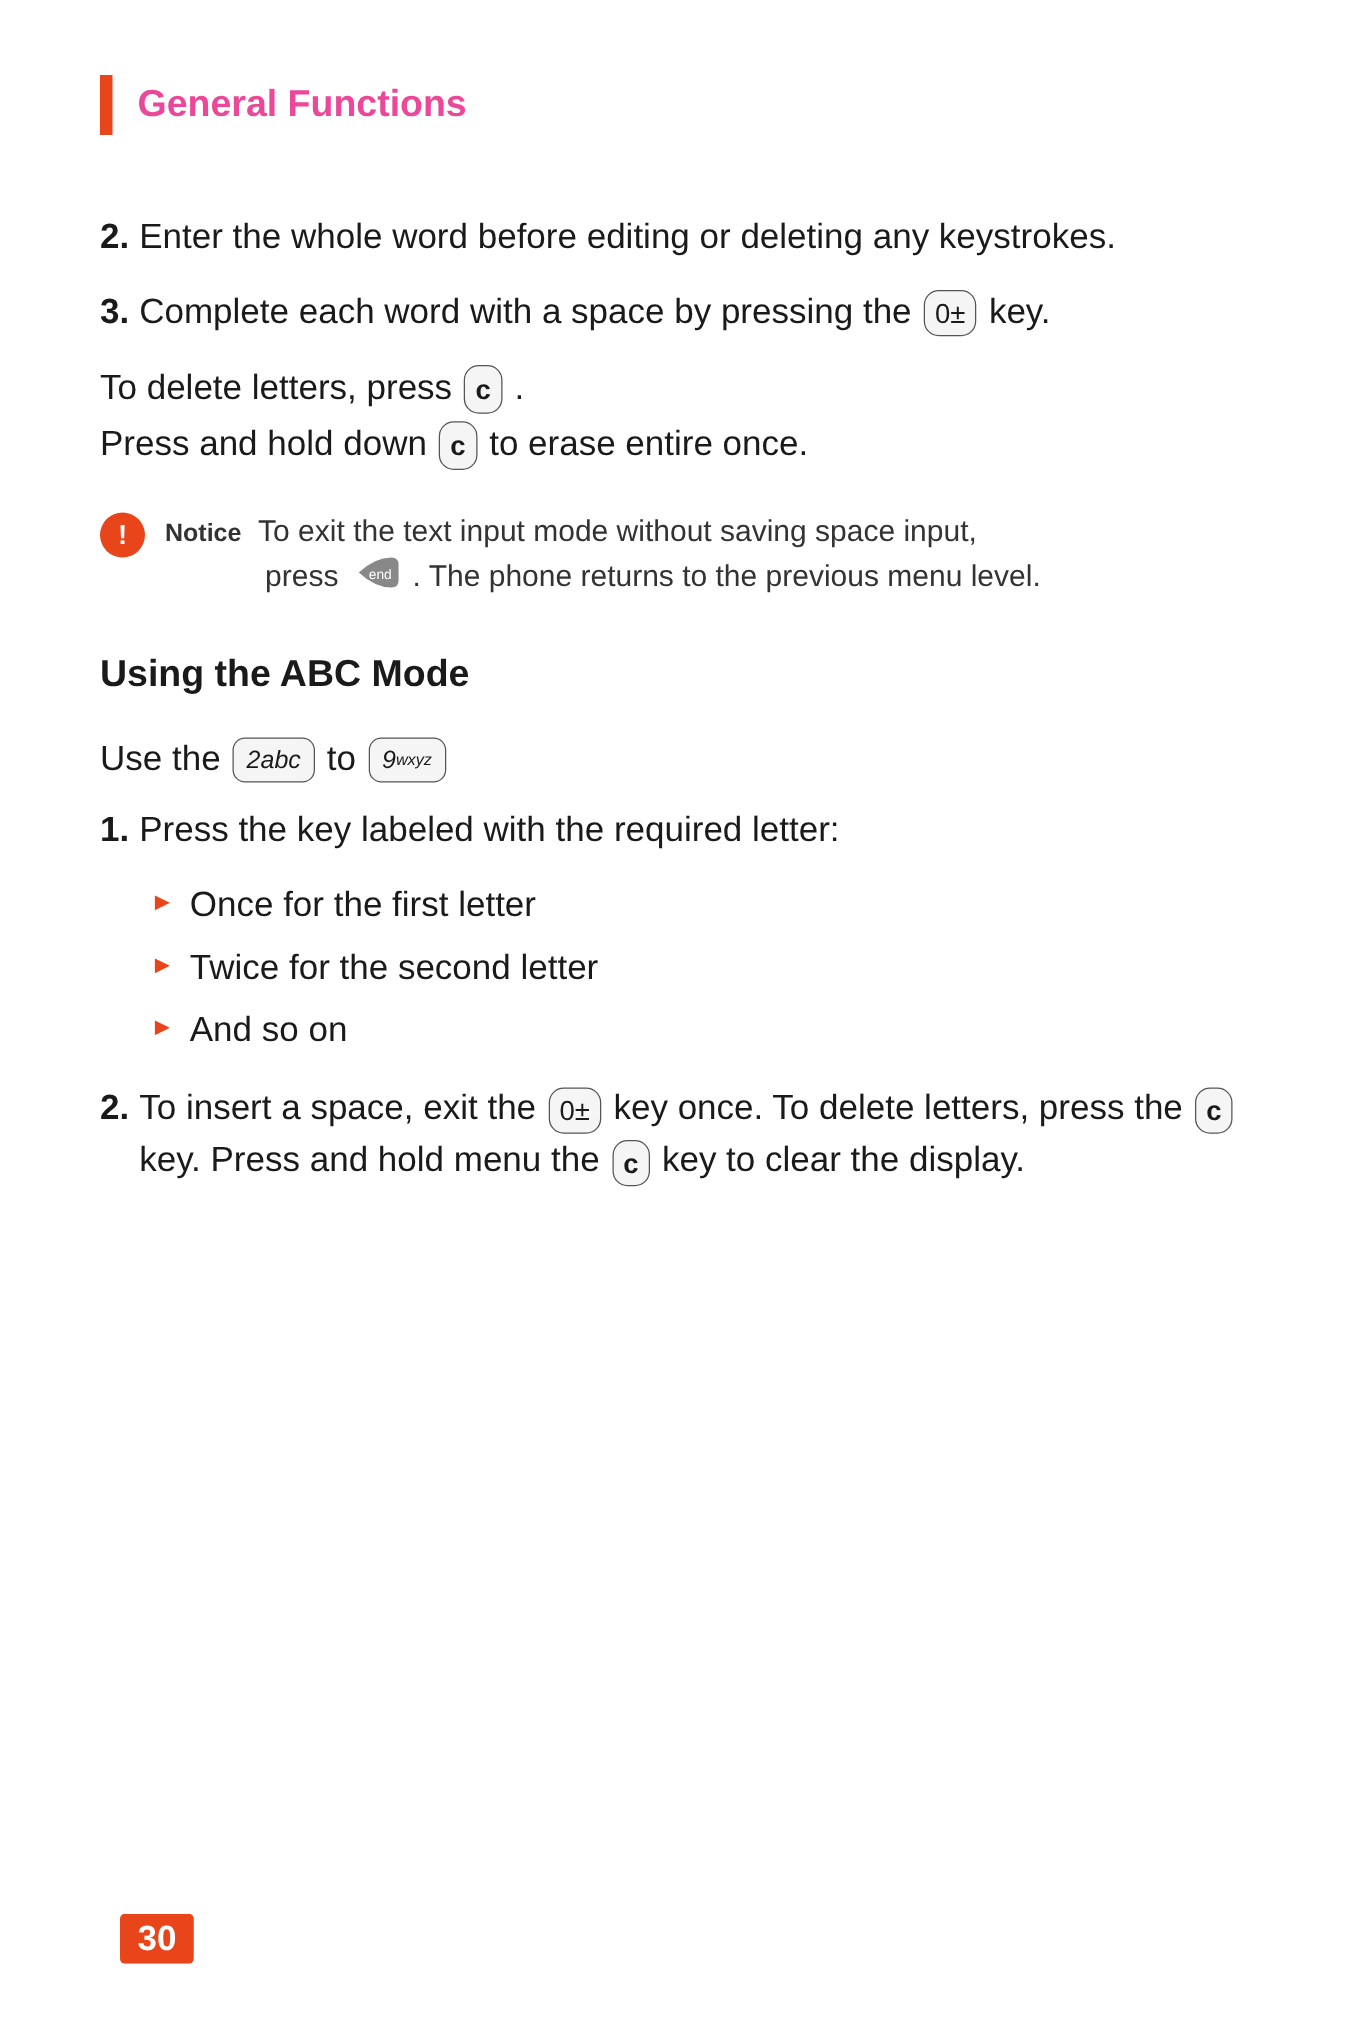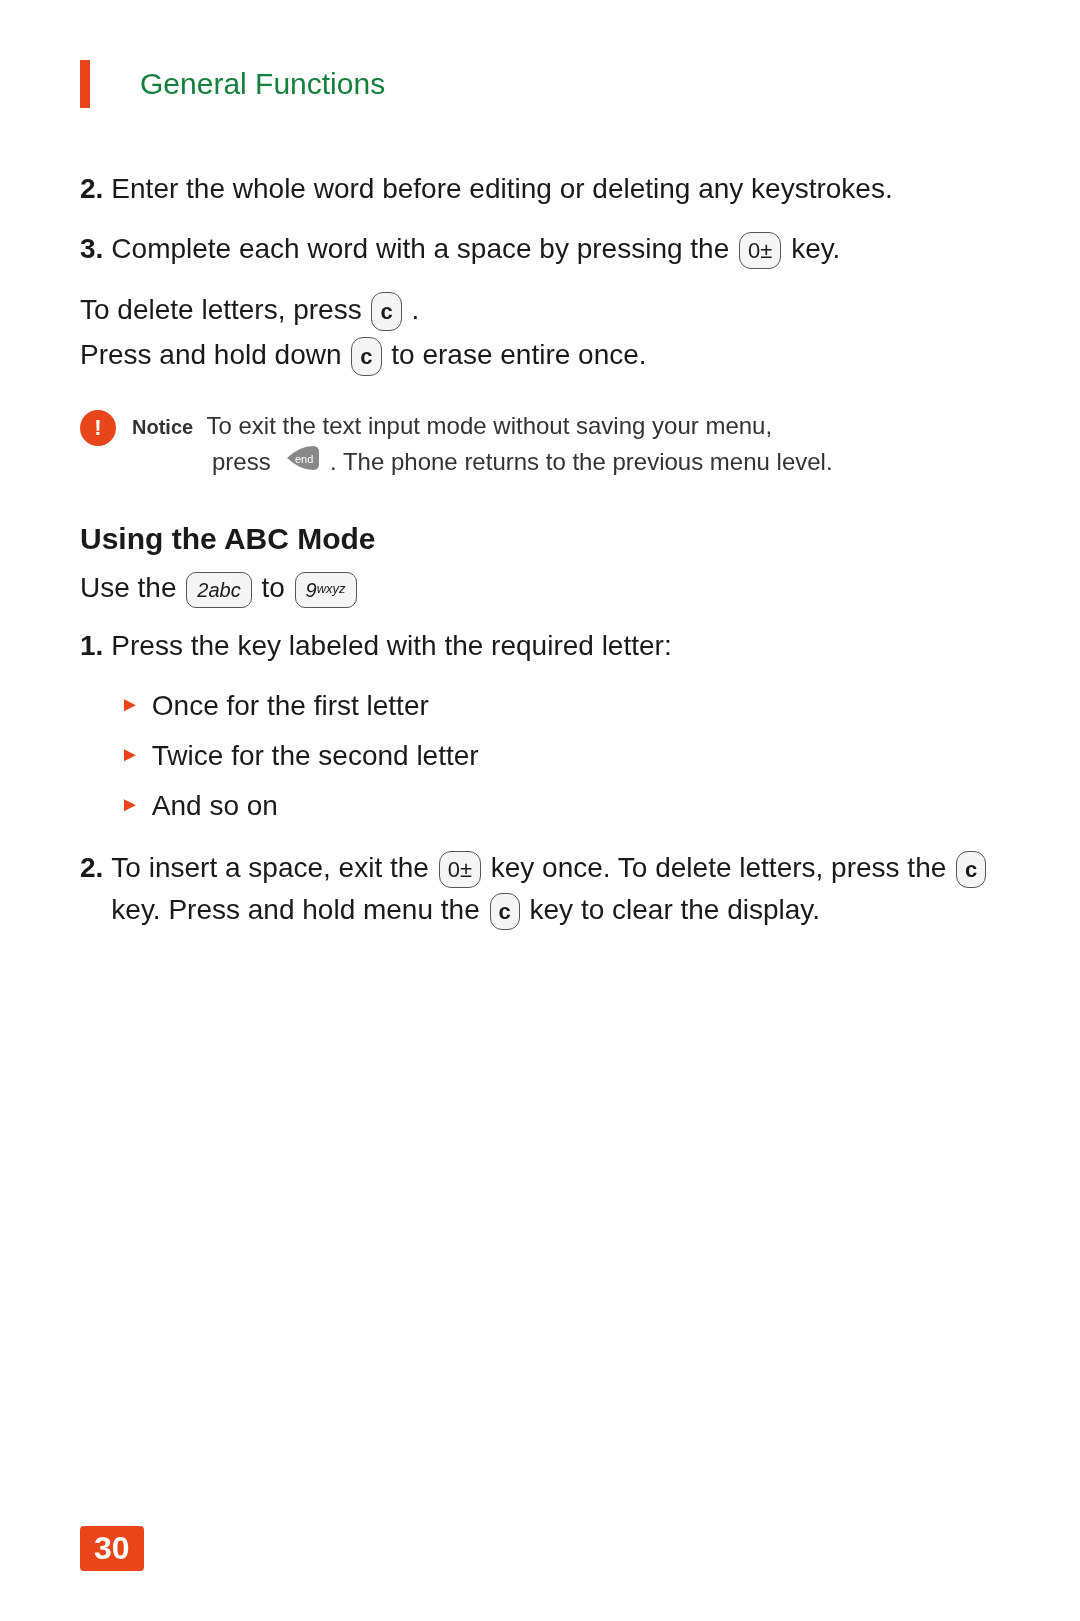--- a/index.html
+++ b/index.html
@@ -27,23 +27,22 @@
     .orange-bar {
       width: 10px;
       height: 48px;
       background: #e8451a;
       margin-right: 20px;
       flex-shrink: 0;
     }
 
     .section-title {
       font-size: 30px;
-      font-weight: normal;
-      color: #15803d;
-      margin-left: 30px;
+      font-weight: bold;
+      color: #ec4899;
     }
 
     .content-section {
       margin-bottom: 30px;
     }
 
     .numbered-item {
       display: flex;
       margin-bottom: 18px;
       line-height: 1.5;
@@ -115,21 +114,21 @@
     }
 
     .notice-text .notice-label {
       font-weight: bold;
       font-size: 20px;
     }
 
     .sub-section-title {
       font-size: 30px;
       font-weight: bold;
-      margin: 40px 0 10px 0;
+      margin: 40px 0 28px 0;
     }
 
     .bullet-list {
       list-style: none;
       margin: 10px 0 20px 40px;
     }
 
     .bullet-list li {
       display: flex;
       align-items: flex-start;
@@ -141,24 +140,24 @@
       color: #e8451a;
       margin-right: 12px;
       font-size: 20px;
       flex-shrink: 0;
       margin-top: 4px;
     }
 
     .page-number-box {
       position: fixed;
       bottom: 50px;
-      left: 80px;
+      left: 96px;
       background: #e8451a;
       color: white;
-      font-size: 32px;
+      font-size: 28px;
       font-weight: bold;
       padding: 4px 14px;
       border-radius: 4px;
     }
 
     .para-block {
       line-height: 1.6;
       margin-bottom: 14px;
     }
   </style>
@@ -204,21 +203,21 @@
     </span>
   </div>
 
   <div class="notice-box">
     <div class="notice-icon">
       <span class="notice-icon-inner">!</span>
     </div>
     <div class="notice-text">
       <span class="notice-label">Notice</span>
       <span>
-        &nbsp;<span>To exit the text input mode without saving your menu,</span>
+        &nbsp;<span>To exit the text input mode without saving space input,</span>
         <br>
         &nbsp;&nbsp;&nbsp;&nbsp;&nbsp;&nbsp;&nbsp;&nbsp;&nbsp;&nbsp;&nbsp;
         <span>press</span>
         
         <span style="display:inline-block; vertical-align:middle; margin:0 4px;">
           <svg width="38" height="28" viewBox="0 0 38 28">
             <path d="M6 14 Q19 2 32 2 Q38 2 38 8 L38 20 Q38 26 32 26 Q19 26 6 14 Z" fill="#888"></path>
             <text x="14" y="19" font-size="11" fill="white" font-family="Arial">end</text>
           </svg>
         </span>

